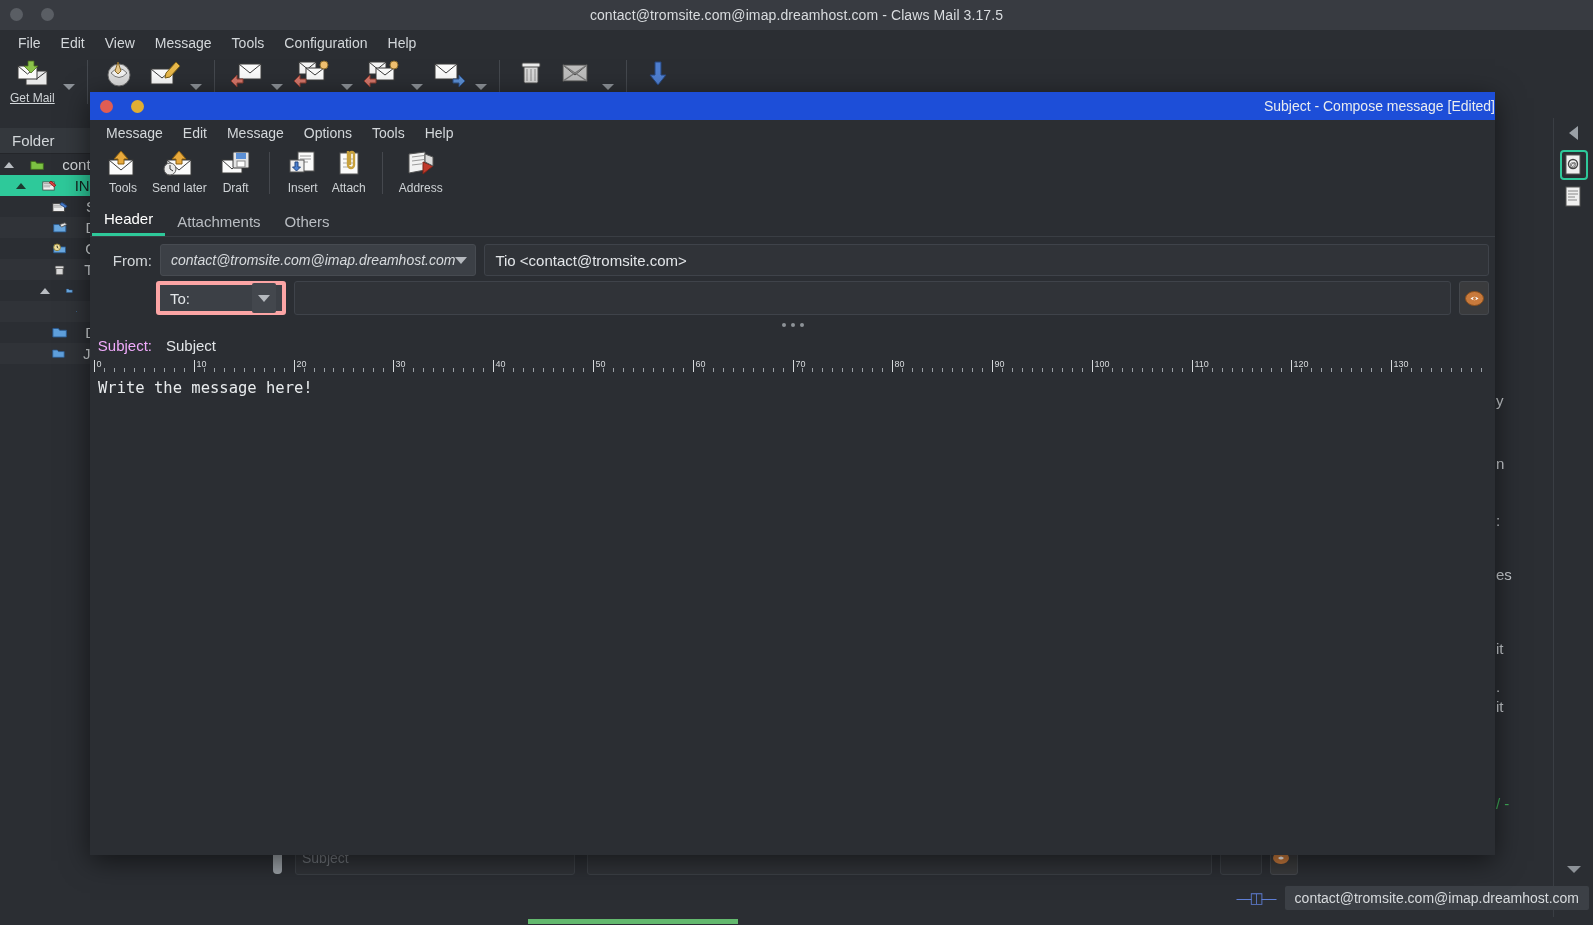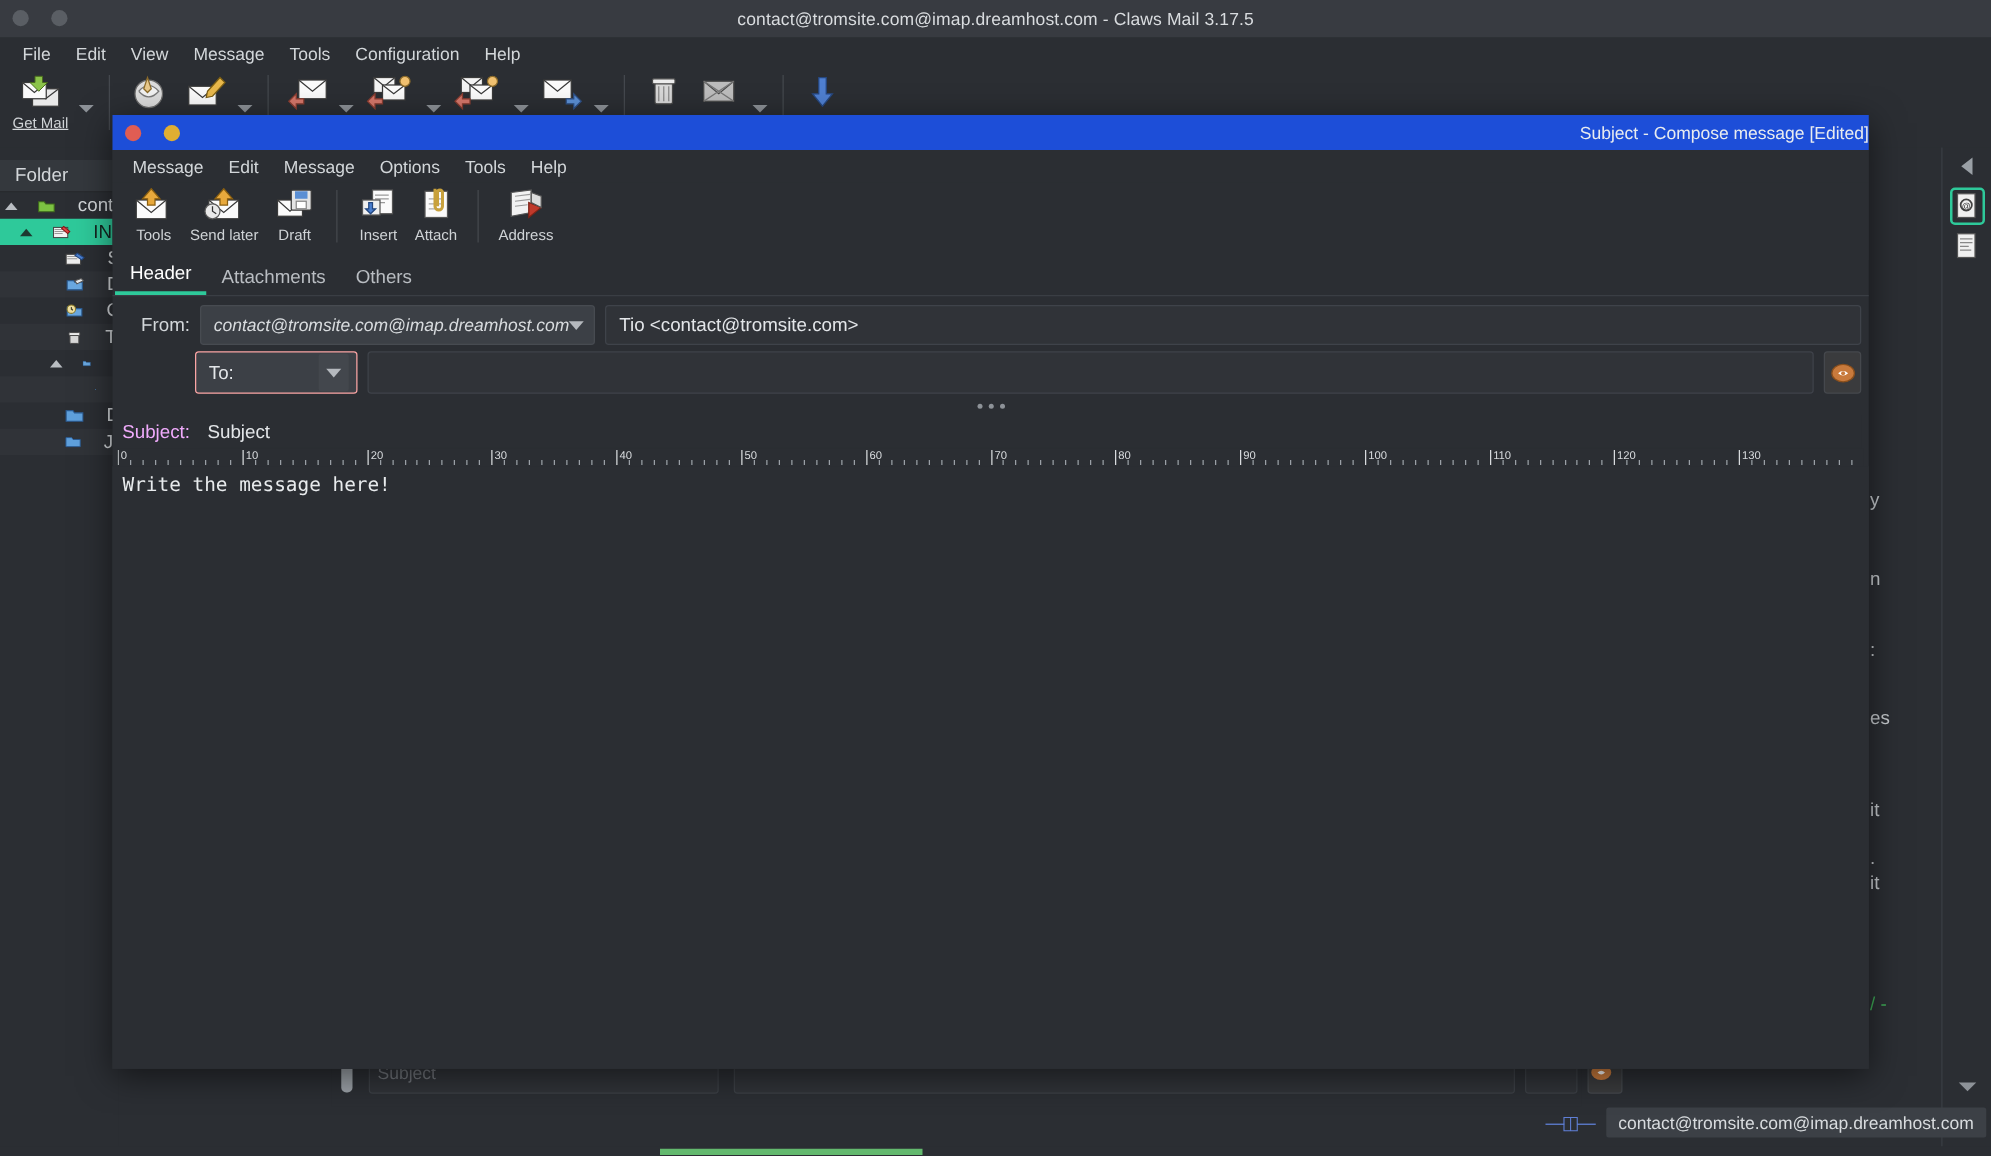--- a/index.html
+++ b/index.html
@@ -195,21 +195,21 @@
   .caret {
     width: 0; height: 0; border-left: 6px solid transparent;
     border-right: 6px solid transparent; border-top: 7px solid #b5b9be;
   }
   .from-name {
     flex: 1 1 auto; height: 32px; background: #303338; border: 1px solid #3f434a;
     border-radius: 3px; display: flex; align-items: center; padding: 0 10px;
     font-size: 15px; color: #e3e6e9;
   }
   .to-select {
-    flex: 0 0 130px; height: 34px; background: #3c4046; border: 1px solid #fca5a5;
+    flex: 0 0 130px; height: 34px; background: #3c4046; border: 4px solid #fca5a5;
     border-radius: 3px; display: flex; align-items: center; justify-content: space-between;
     padding: 0 6px 0 10px; cursor: default; margin-left: -4px;
   }
   .to-select span { font-size: 15px; color: #e3e6e9; }
   .to-caretbox {
     width: 24px; height: 30px; background: #43474d; border-radius: 2px;
     display: flex; align-items: center; justify-content: center;
   }
   .to-input {
     flex: 1 1 auto; height: 34px; background: #303338; border: 1px solid #3f434a;

